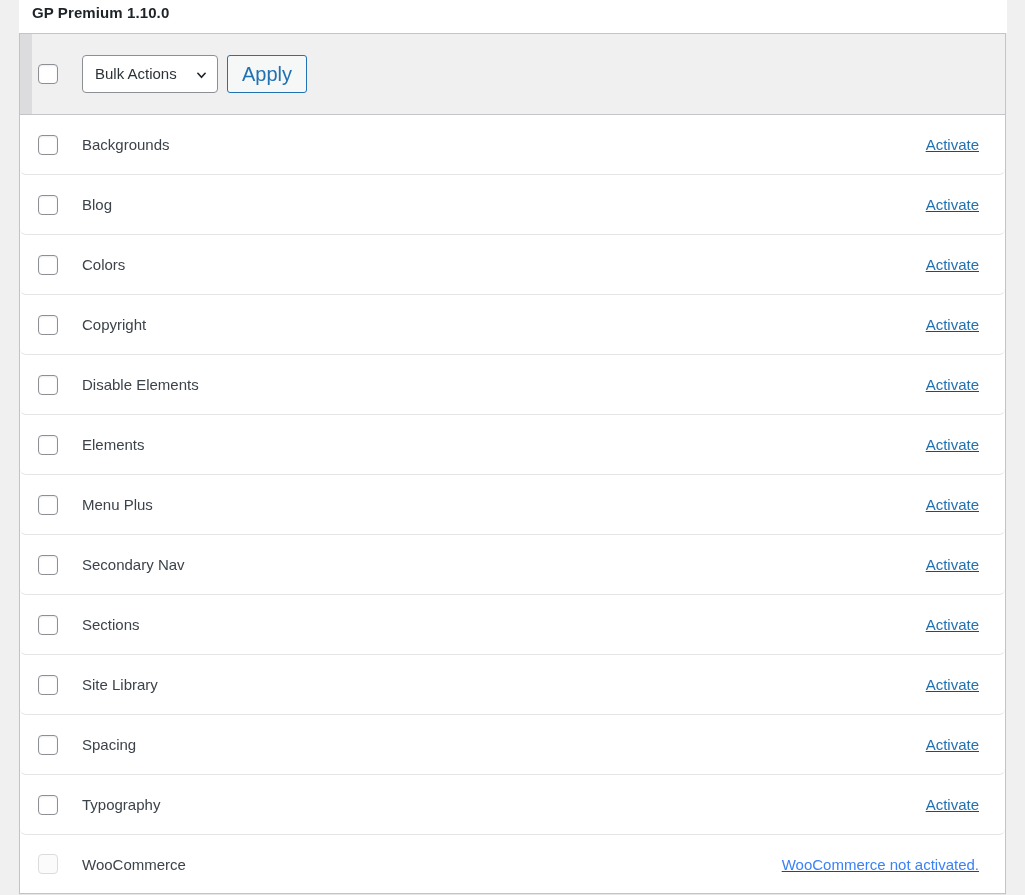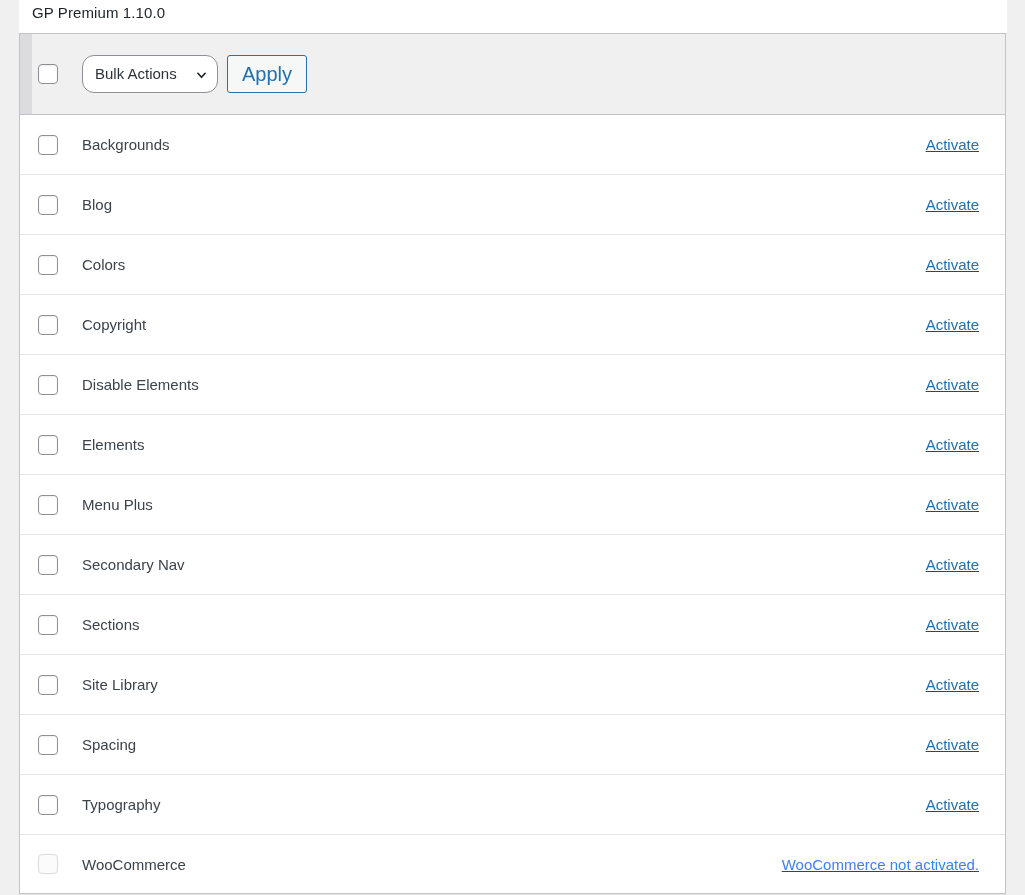--- a/index.html
+++ b/index.html
@@ -34,21 +34,21 @@
     width: 988px;
     height: 33px;
     background: #ffffff;
     box-sizing: border-box;
   }
   #page-title {
     position: absolute;
     left: 13px;
     top: 4px;
     font-size: 15px;
-    font-weight: normal;
+    font-weight: bold;
     color: #1d2327;
     letter-spacing: .1px;
     white-space: nowrap;
   }
 
   
   #modules-table {
     position: absolute;
     left: 0;
     top: 33px;
@@ -115,21 +115,21 @@
     box-shadow: none;
     cursor: default;
   }
 
   
   #bulk-select {
     height: 38px;
     min-width: 136px;
     padding: 0 34px 0 12px;
     border: 1px solid #8c8f94;
-    border-radius: 12px;
+    border-radius: 4px;
     background: #ffffff;
     color: #2c3338;
     font-family: "Liberation Sans", sans-serif;
     font-size: 15px;
     line-height: 36px;
     position: relative;
     box-sizing: border-box;
     display: inline-block;
     cursor: pointer;
     white-space: nowrap;
@@ -163,20 +163,21 @@
   }
 
   
   .module-row {
     height: 60px;
     display: flex;
     align-items: center;
     border-bottom: 1px solid #e5e5e5;
     background: #ffffff;
     box-sizing: border-box;
+    border-radius: 6px;
   }
   .module-row:last-child {
     border-bottom: none;
     height: 58px;
     align-items: center;
   }
   .module-name {
     flex: 1 1 auto;
     font-size: 15px;
     color: #3c434a;

